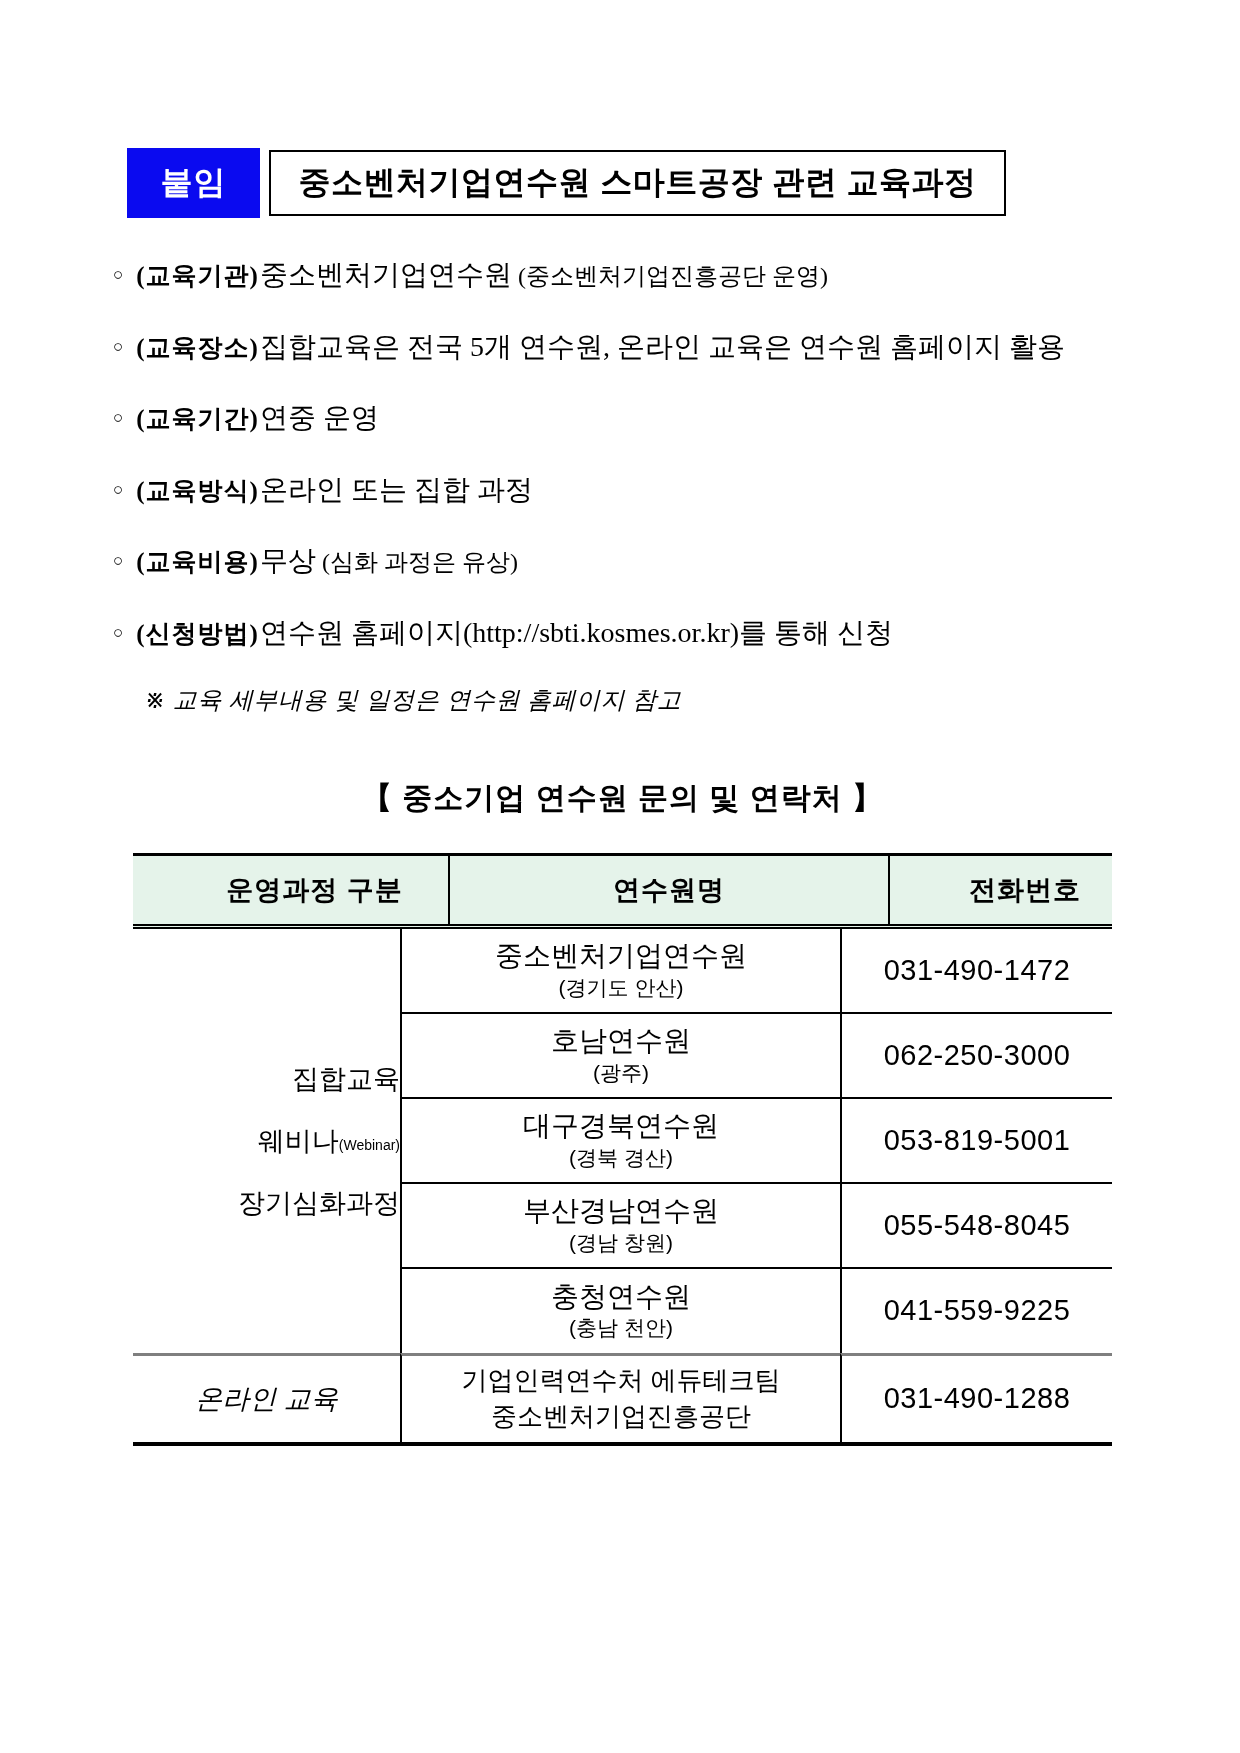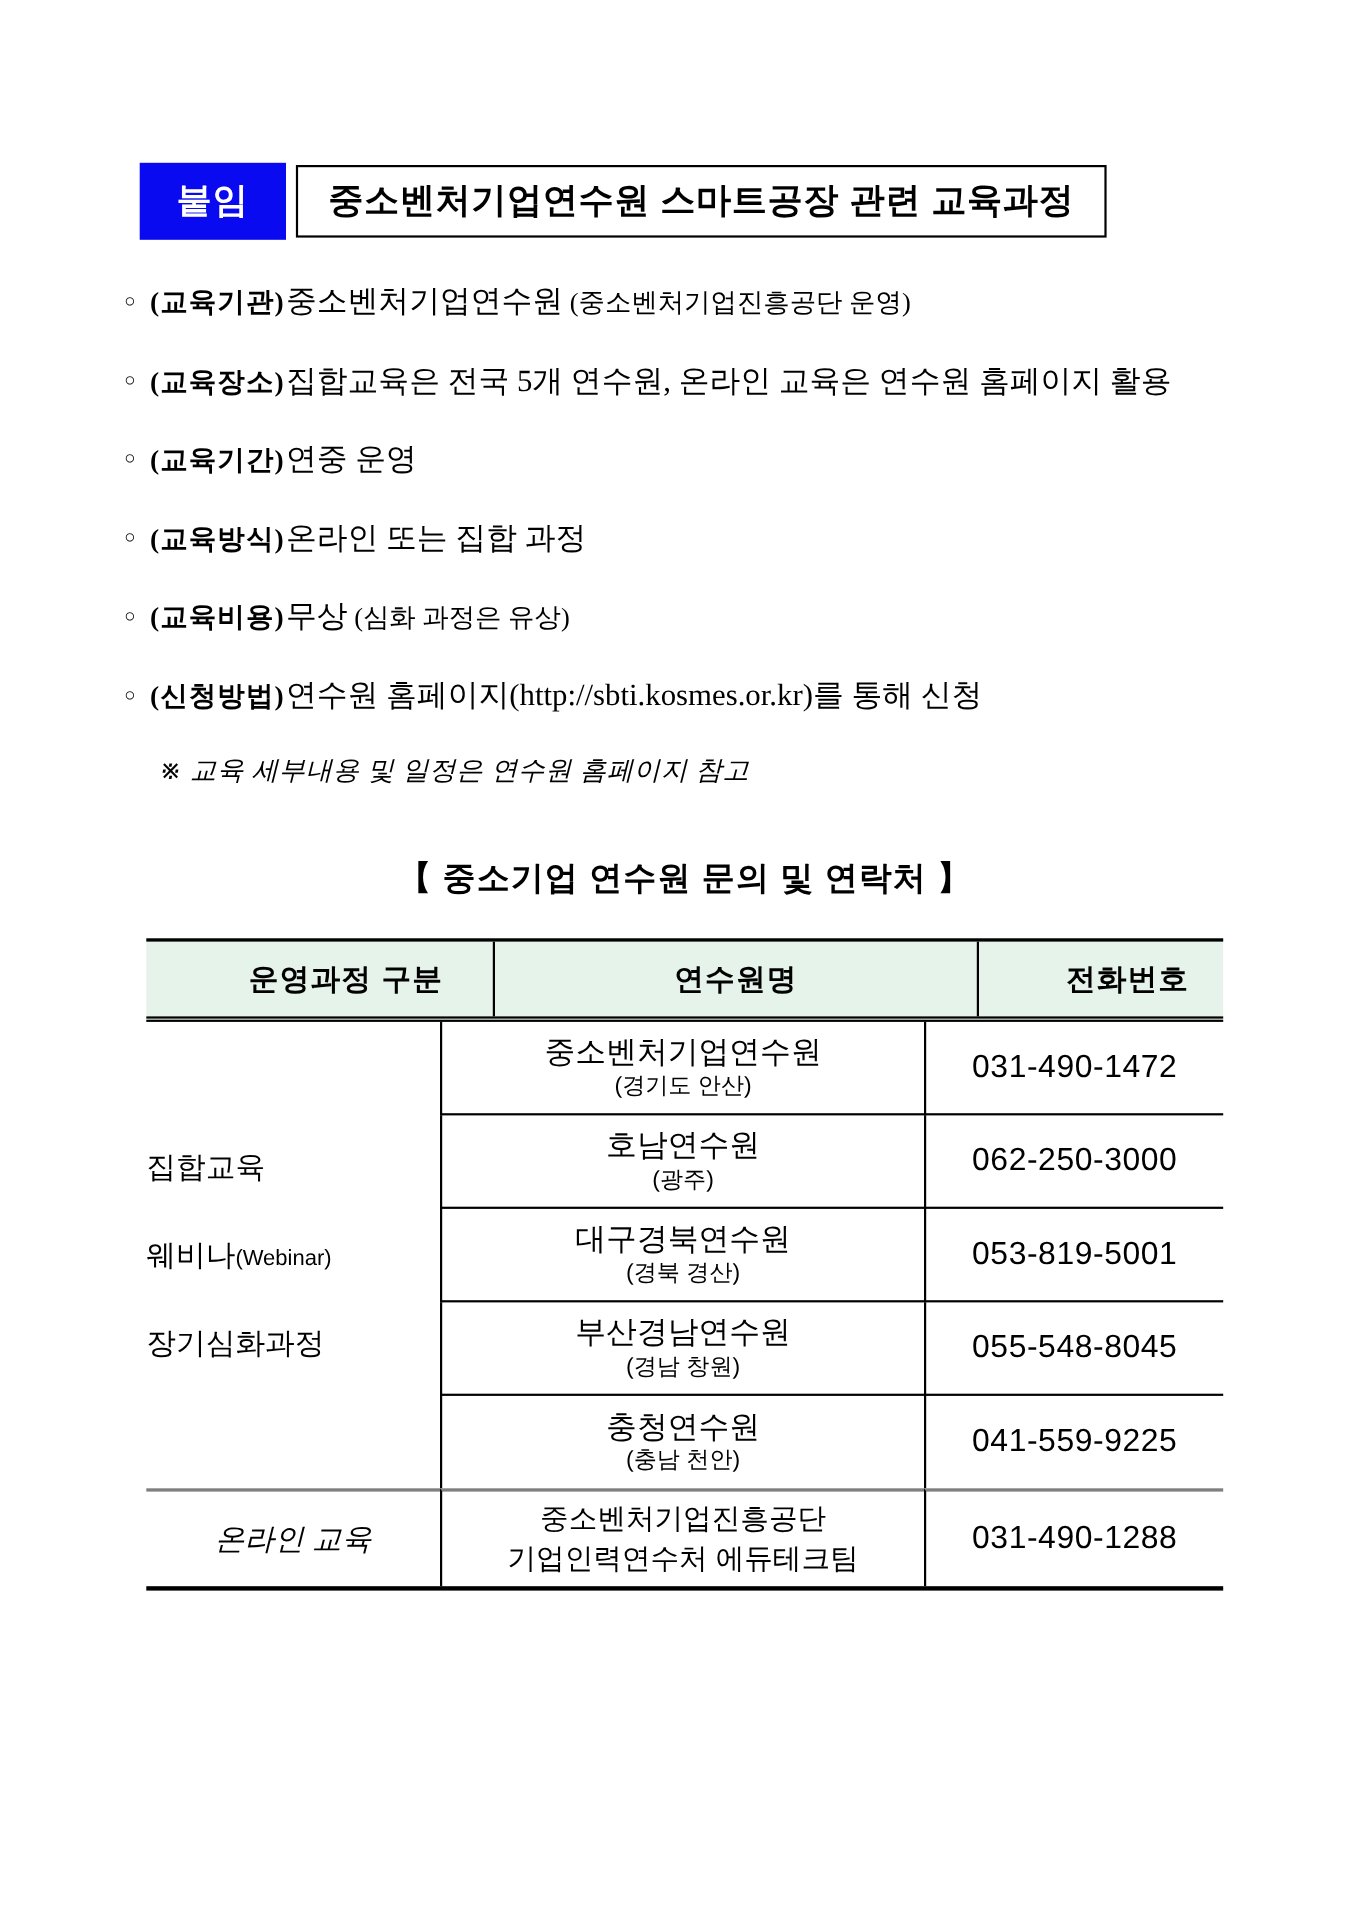--- a/index.html
+++ b/index.html
@@ -94,26 +94,26 @@
     letter-spacing:1px;
   }
   .ct-header > div + div{border-left:2px solid #000;}
   .ct-body{
     display:grid;
     grid-template-columns:267px 440px 272px;
     grid-template-rows:85px 85px 85px 85px 84px 89px;
   }
   .cat-cell{
     grid-column:1;grid-row:1 / span 5;
-    display:flex;flex-direction:column;align-items:flex-start;justify-content:center;
-    gap:44px;
+    display:flex;flex-direction:column;align-items:flex-end;justify-content:center;
+    gap:26px;
     font-size:27px;
   }
   .cat-line{white-space:nowrap;}
-  .cat-sub{font-size:20px;}
+  .cat-sub{font-size:14px;}
   .name-cell{
     grid-column:2;
     border-left:2px solid #000;
     display:flex;flex-direction:column;align-items:center;justify-content:center;
     line-height:1.15;
   }
   .phone-cell{
     grid-column:3;
     border-left:2px solid #000;
     display:flex;align-items:center;justify-content:center;
@@ -228,22 +228,22 @@
       <div class="phone-cell rb" style="grid-row:4">055-548-8045</div>
 
       <div class="name-cell" style="grid-row:5">
         <span class="name-main">충청연수원</span>
         <span class="name-sub">(충남 천안)</span>
       </div>
       <div class="phone-cell" style="grid-row:5">041-559-9225</div>
 
       <div class="online-cat row6">온라인 교육</div>
       <div class="name-cell online-name row6">
+        <span class="name-main">기업인력연수처 에듀테크팀</span>
         <span class="name-main">중소벤처기업진흥공단</span>
-        <span class="name-main">기업인력연수처 에듀테크팀</span>
       </div>
       <div class="phone-cell online-phone row6">031-490-1288</div>
 
     </div>
   </div>
 
   <div class="footer">- 8 -</div>
 
 </div>
 

